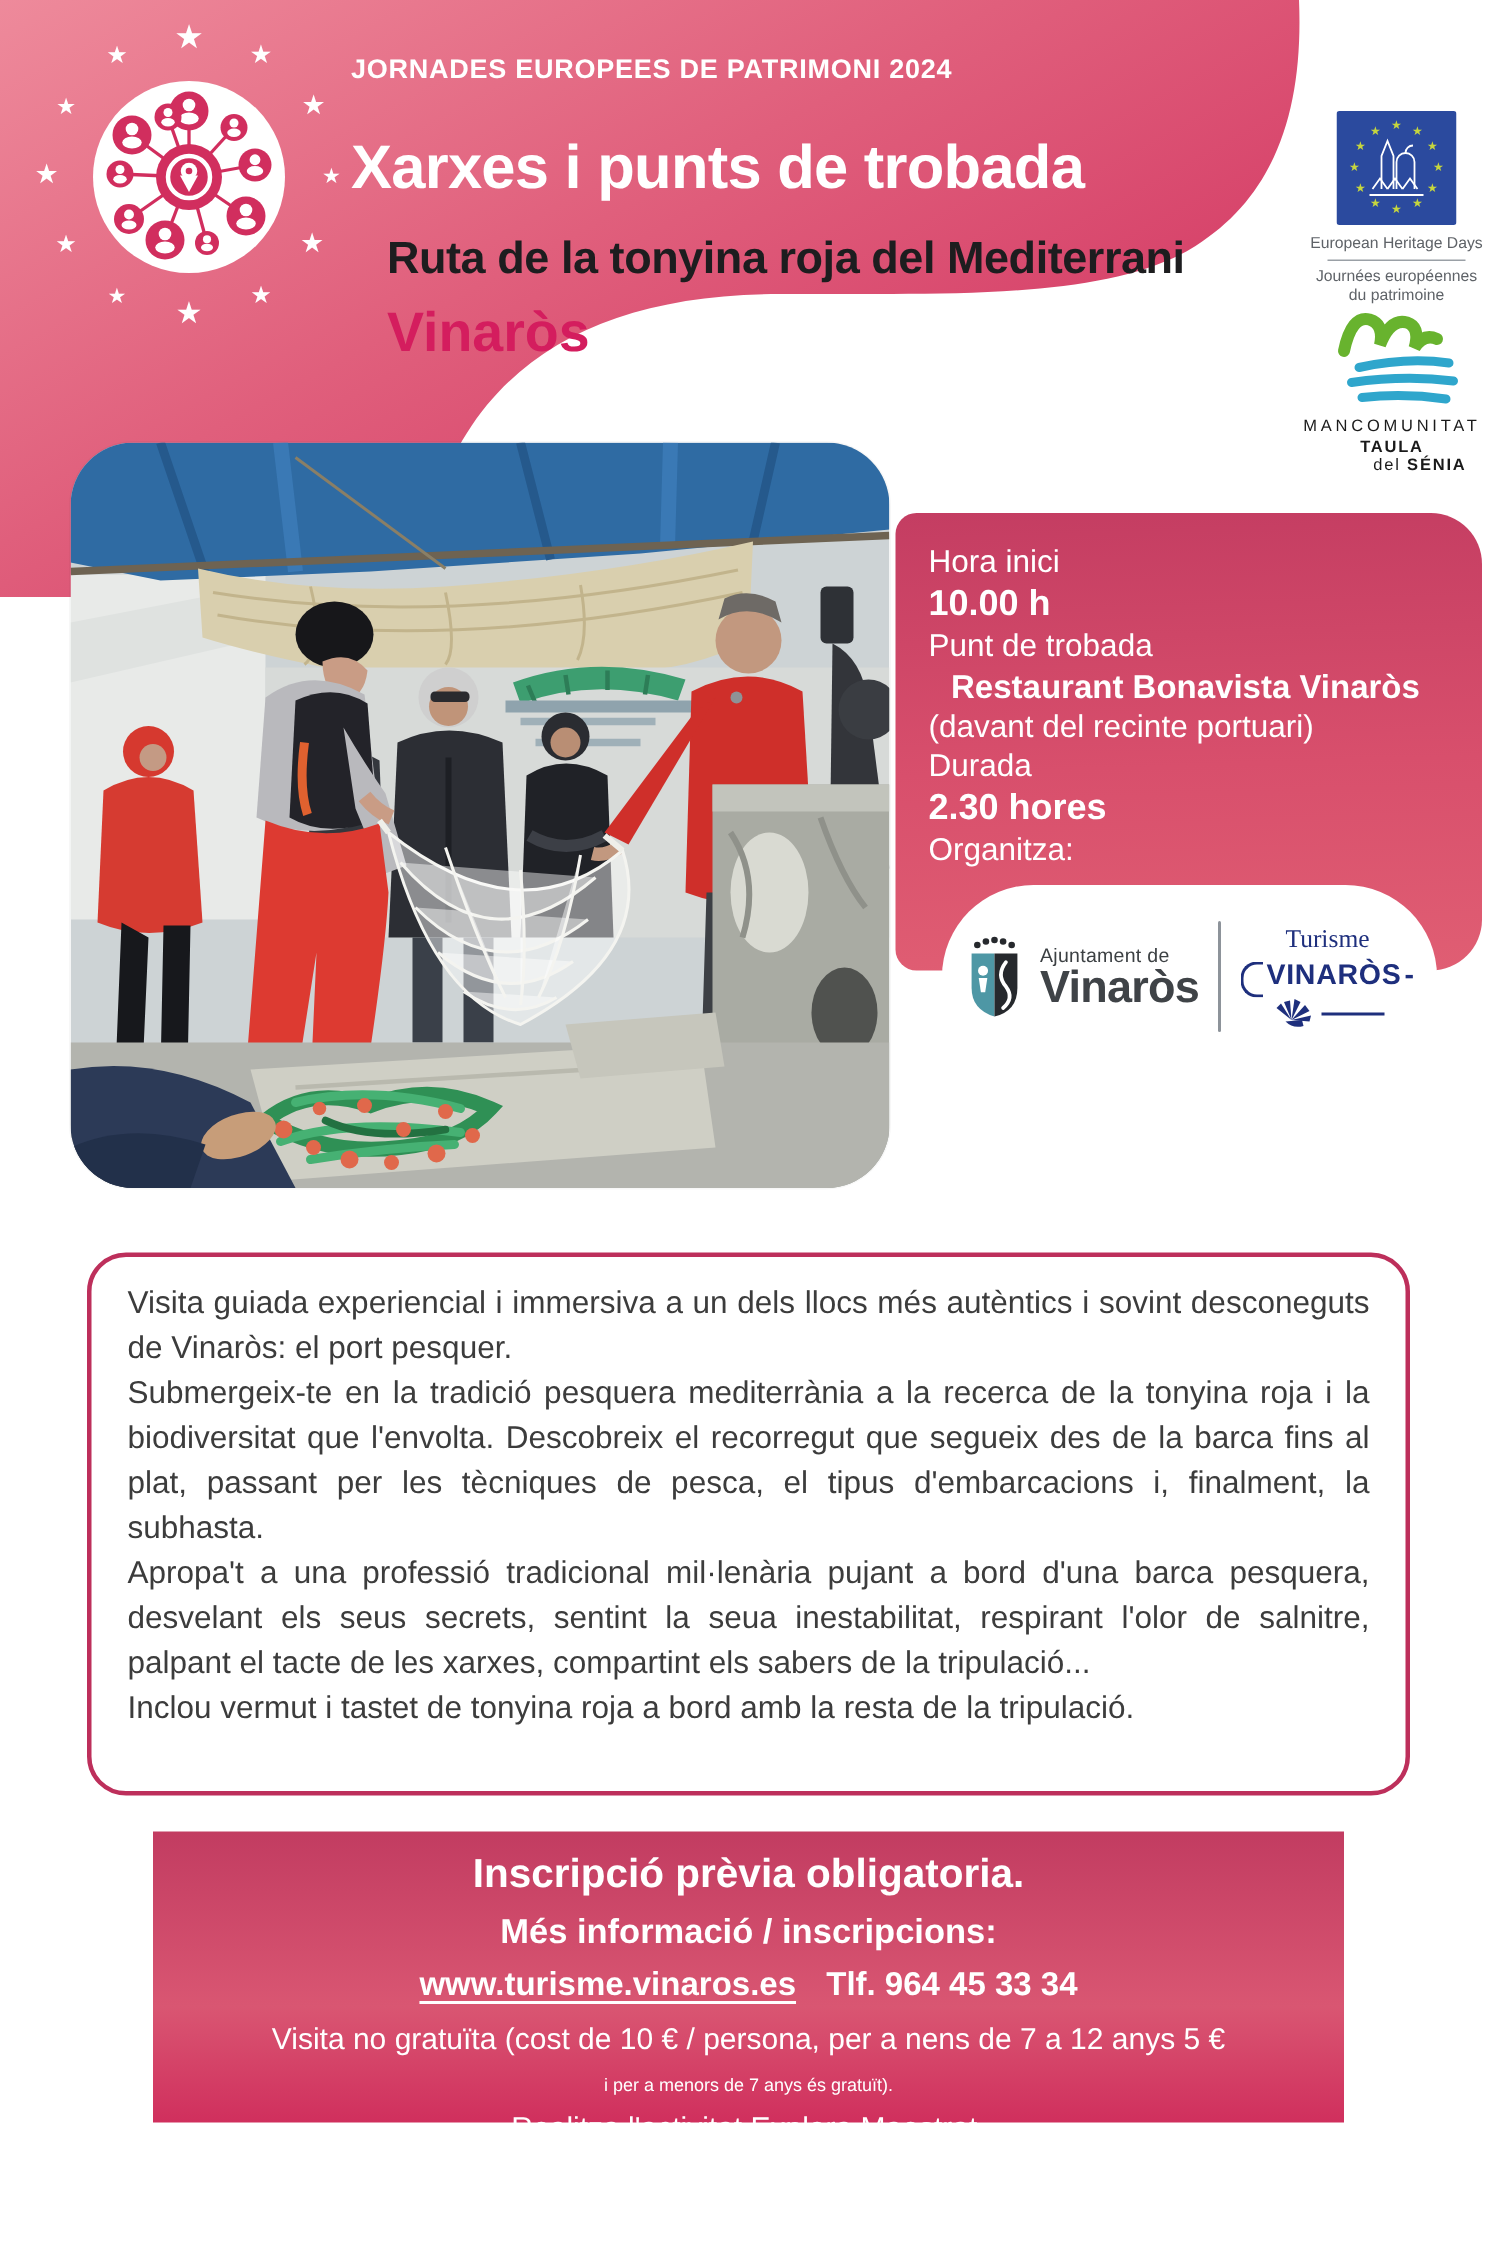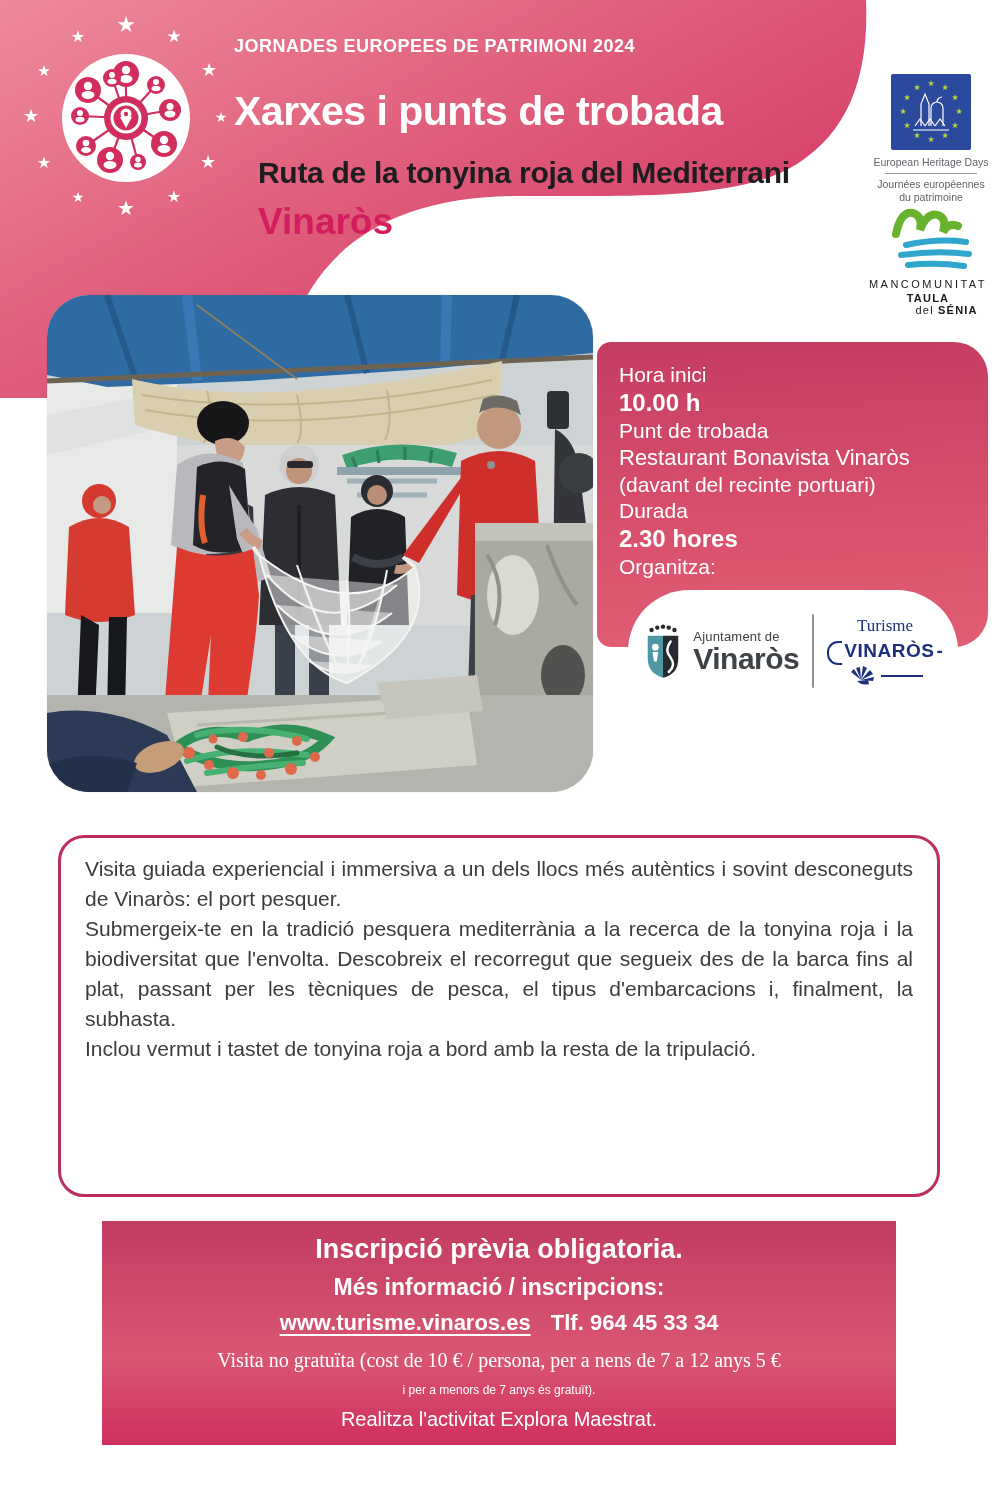--- a/index.html
+++ b/index.html
@@ -31,21 +31,21 @@
   
   .photo{position:absolute;left:47px;top:295px;width:546px;height:497px;border-radius:42px;
          overflow:hidden;box-shadow:0 0 0 1px rgba(0,0,0,.03);}
   
   .panel{position:absolute;left:597px;top:342px;width:391px;height:305px;
          background:linear-gradient(178deg,#c43d62 0%,#d84f6c 55%,#e05e73 100%);
          border-radius:14px 34px 34px 14px;color:#ffffff;box-sizing:border-box;
          padding:20px 22px 12px 22px;}
   .p-label{font-size:21px;line-height:26px;font-weight:normal;}
   .p-value{font-size:24px;line-height:30px;font-weight:bold;}
-  .p-value-sm{font-size:22px;line-height:28px;font-weight:normal;}
+  .p-value-sm{font-size:22px;line-height:28px;font-weight:bold;margin-left:15px;}
   .p-note{font-size:21px;line-height:26px;}
   .pill{width:330px;height:122px;background:#ffffff;border-radius:61px;margin:10px auto 0 auto;
         display:flex;align-items:center;justify-content:center;gap:13px;}
   .ajunt{display:flex;align-items:center;gap:9px;}
   .ajunt-txt .l1{font-size:13px;color:#3c4043;letter-spacing:.2px;}
   .ajunt-txt .l2{font-size:30px;font-weight:bold;color:#3f4347;letter-spacing:-.5px;line-height:30px;}
   .pill-sep{width:2px;height:74px;background:#8d939a;border-radius:1px;}
   .turisme{text-align:center;position:relative;}
   .t-word{font-family:"Liberation Serif",serif;font-size:17px;color:#1e2f7d;}
   .t-row{display:flex;align-items:center;gap:2px;margin-top:1px;}
@@ -54,29 +54,29 @@
   .t-name{font-size:19px;font-weight:bold;color:#1e2f7d;letter-spacing:.5px;}
   .t-dash{font-size:19px;font-weight:bold;color:#1e2f7d;}
   .t-under{display:flex;align-items:center;justify-content:center;gap:4px;margin-top:1px;}
   .t-line{width:42px;height:2px;background:#1e2f7d;}
   
   .desc{position:absolute;left:58px;top:835px;width:882px;height:362px;box-sizing:border-box;
         background:#ffffff;border:3px solid #bd2f5b;border-radius:26px;
         padding:16px 24px;color:#3c3c3c;}
   .desc p{margin:0;font-size:21px;line-height:30px;text-align:justify;}
   
-  .reg{position:absolute;left:102px;top:1221px;width:794px;height:224px;box-sizing:border-box;
+  .reg{position:absolute;left:102px;top:1221px;width:794px;height:194px;box-sizing:border-box;
        background:linear-gradient(180deg,#c23c61 0%,#d95672 60%,#d02f5d 100%);
        color:#ffffff;text-align:center;padding-top:13px;}
   .reg-title{font-size:27px;font-weight:bold;}
   .reg-sub{font-size:23px;font-weight:bold;margin-top:9px;}
   .reg-web-row{font-size:22px;font-weight:bold;margin-top:9px;}
   .reg-web-row .web{text-decoration:underline;text-underline-offset:4px;}
   .reg-web-row .tel{margin-left:14px;}
-  .reg-price{font-size:20px;margin-top:13px;font-family:Liberation Serif, serif;}
+  .reg-price{font-size:20px;margin-top:13px;}
   .reg-price2{font-size:12px;margin-top:11px;}
   .reg-note{font-size:20px;margin-top:11px;}
 </style>
 </head>
 <body>
 
 <div class="poster" aria-label="Cartell: Jornades Europees de Patrimoni 2024 – Xarxes i punts de trobada – Vinaròs">
 
   <svg class="header-shape" viewBox="0 0 1000 420" aria-hidden="true">
     <defs>
@@ -403,20 +403,21 @@
           </svg>
           <span class="t-line"></span>
         </div>
       </div>
     </div>
   </div>
 
   <div class="desc">
     <p>Visita guiada experiencial i immersiva a un dels llocs més autèntics i sovint desconeguts de Vinaròs: el port pesquer.</p>
     <p>Submergeix-te en la tradició pesquera mediterrània a la recerca de la tonyina roja i la biodiversitat que l'envolta. Descobreix el recorregut que segueix des de la barca fins al plat, passant per les tècniques de pesca, el tipus d'embarcacions i, finalment, la subhasta.</p>
+    <p>Apropa't a una professió tradicional mil·lenària pujant a bord d'una barca pesquera, desvelant els seus secrets, sentint la seua inestabilitat, respirant l'olor de salnitre, palpant el tacte de les xarxes, compartint els sabers de la tripulació...</p>
     <p>Inclou vermut i tastet de tonyina roja a bord amb la resta de la tripulació.</p>
   </div>
 
   <div class="reg">
     <div class="reg-title">Inscripció prèvia obligatoria.</div>
     <div class="reg-sub">Més informació / inscripcions:</div>
     <div class="reg-web-row">
       <span class="web">www.turisme.vinaros.es</span>
       <span class="tel">Tlf. 964 45 33 34</span>
     </div>

